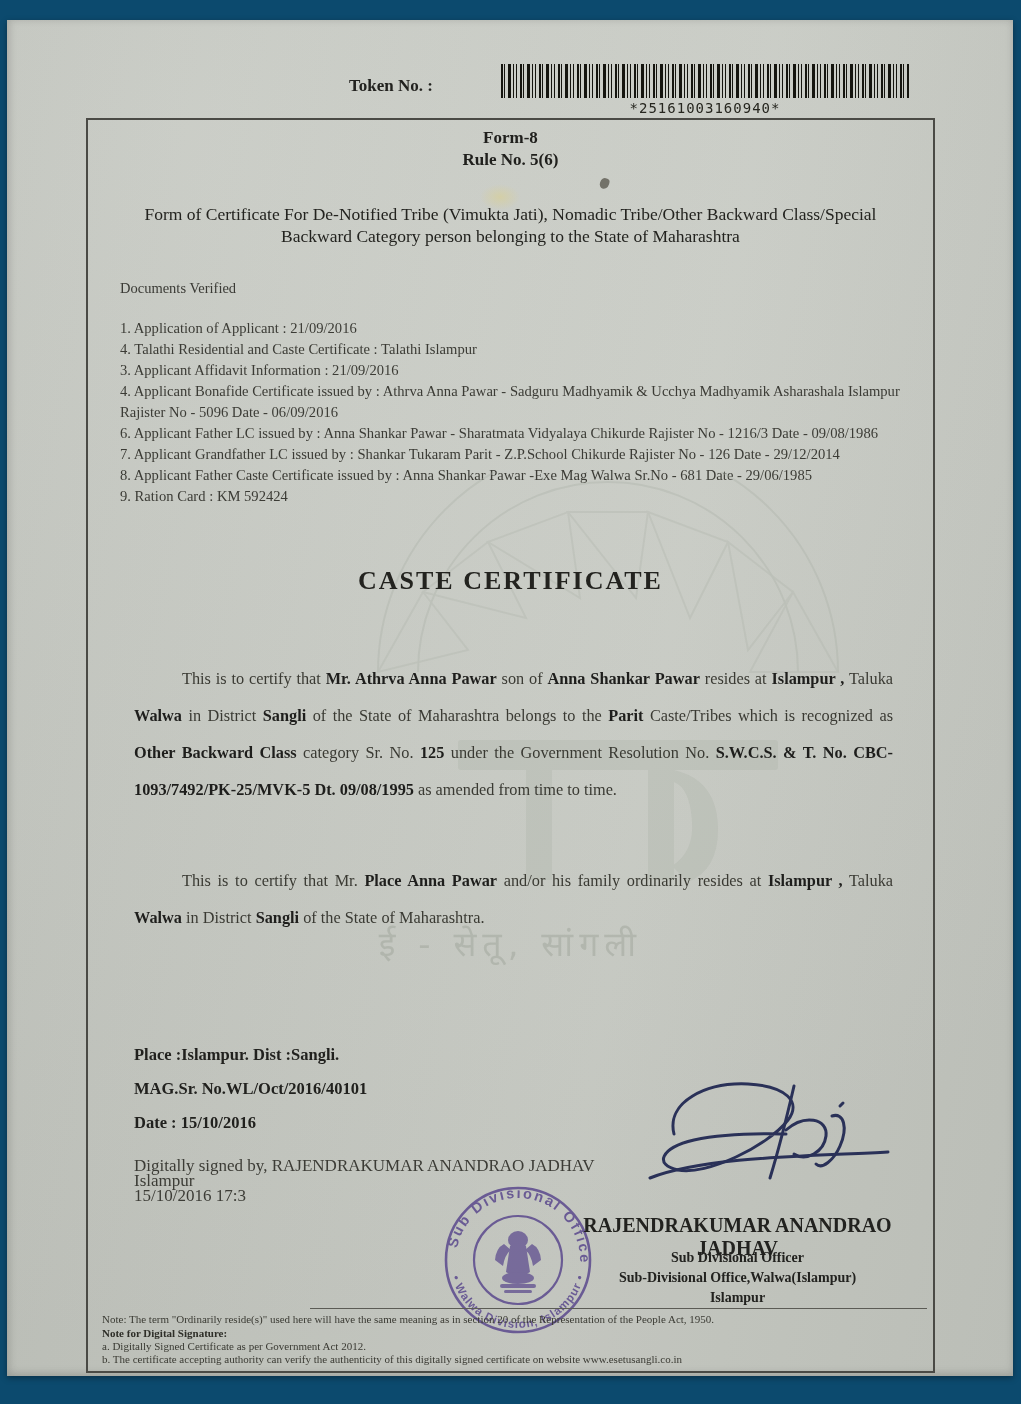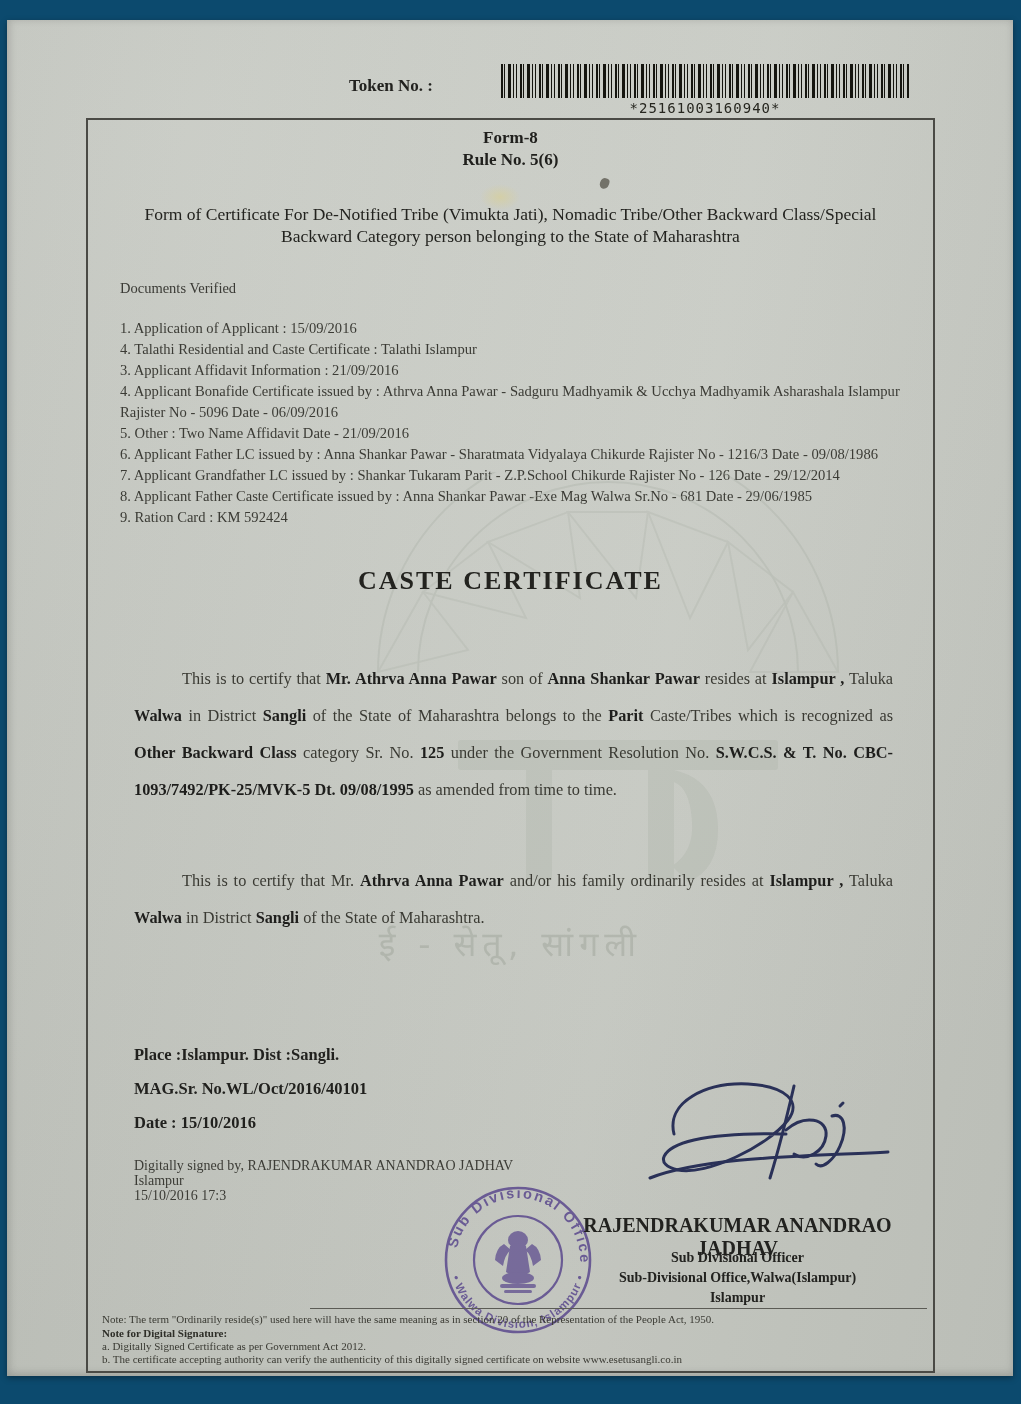--- a/index.html
+++ b/index.html
@@ -36,21 +36,21 @@
   .wm-text{left:0;right:0;top:800px;text-align:center;font-size:34px;letter-spacing:6px;
            color:#9ba196;opacity:.45;filter:blur(0.6px);font-family:"DejaVu Sans", sans-serif;}
   .caste-title{left:0;right:0;top:446px;font-size:26px;font-weight:bold;letter-spacing:2px;color:#23231f;}
   .para{left:46px;right:40px;text-align:justify;font-size:16.3px;line-height:37px;color:#3a3a33;text-indent:48px;}
   .para1{top:524px;}
   .para2{top:726px;}
   
   .place-line{left:46px;top:925px;font-size:16.5px;font-weight:bold;color:#21211e;}
   .mag-line{left:46px;top:959px;font-size:16.5px;font-weight:bold;color:#21211e;}
   .date-line{left:46px;top:993px;font-size:16.5px;font-weight:bold;color:#21211e;}
-  .digsig{left:46px;top:1038px;font-size:14px;line-height:15px;color:#3c3c36;}
+  .digsig{left:46px;top:1038px;font-size:17px;line-height:15px;color:#3c3c36;}
   .sig-svg{left:548px;top:952px;}
   .stamp-svg{left:352px;top:1062px;}
   .officer-name{left:462px;right:8px;top:1094px;font-size:20px;font-weight:bold;color:#22221f;text-align:center;}
   .officer-desg{left:462px;right:8px;top:1130px;font-size:14px;font-weight:bold;color:#22221f;text-align:center;}
   .officer-office{left:462px;right:8px;top:1150px;font-size:14px;font-weight:bold;color:#22221f;text-align:center;}
   .officer-place{left:462px;right:8px;top:1170px;font-size:14px;font-weight:bold;color:#22221f;text-align:center;}
   .divider{left:222px;right:6px;top:1188px;border-top:1px solid #5b5b55;}
   .note1{left:14px;right:8px;top:1193px;font-size:11px;color:#3a3a33;}
   .note-head{left:14px;right:8px;top:1207px;font-size:11px;font-weight:bold;color:#2e2e28;}
   .note-a{left:14px;right:8px;top:1220px;font-size:11px;color:#3a3a33;}
@@ -69,25 +69,24 @@
     <div class="abs frame">
       <div class="abs center form-no">Form-8</div>
       <div class="abs center rule-no">Rule No. 5(6)</div>
       <div class="abs smudge"></div>
       <div class="abs stain"></div>
 
       <div class="abs center main-title">Form of Certificate For De-Notified Tribe (Vimukta Jati), Nomadic Tribe/Other Backward Class/Special Backward Category person belonging to the State of Maharashtra</div>
 
       <div class="abs docs-heading">Documents Verified</div>
       <div class="abs docs-list">
-          <div class="doc-item">1. Application of Applicant : 15/09/2016</div>
+          <div class="doc-item">1. Application of Applicant : 21/09/2016</div>
           <div class="doc-item">4. Talathi Residential and Caste Certificate : Talathi Islampur</div>
           <div class="doc-item">3. Applicant Affidavit Information : 21/09/2016</div>
           <div class="doc-item">4. Applicant Bonafide Certificate issued by : Athrva Anna Pawar - Sadguru Madhyamik &amp; Ucchya Madhyamik Asharashala Islampur Rajister No - 5096 Date - 06/09/2016</div>
-          <div class="doc-item">5. Other : Two Name Affidavit Date - 21/09/2016</div>
           <div class="doc-item">6. Applicant Father LC issued by : Anna Shankar Pawar - Sharatmata Vidyalaya Chikurde Rajister No - 1216/3 Date - 09/08/1986</div>
           <div class="doc-item">7. Applicant Grandfather LC issued by : Shankar Tukaram Parit - Z.P.School Chikurde Rajister No - 126 Date - 29/12/2014</div>
           <div class="doc-item">8. Applicant Father Caste Certificate issued by : Anna Shankar Pawar -Exe Mag Walwa Sr.No - 681 Date - 29/06/1985</div>
           <div class="doc-item">9. Ration Card : KM 592424</div>
         </div>
 
       <svg class="abs wm-svg" width="580" height="430" viewBox="0 0 580 430">
         <g stroke="#aab0a6" stroke-width="2" fill="none" opacity="0.65">
           <path d="M60,200 A230,230 0 0 1 520,200"></path>
           <path d="M100,200 A190,190 0 0 1 480,200"></path>
@@ -105,21 +104,21 @@
           <rect x="140" y="268" width="320" height="30" rx="3"></rect>
           <rect x="208" y="298" width="26" height="110"></rect>
           <rect x="330" y="298" width="26" height="110"></rect>
           <path d="M356,298 q44,10 44,60 q0,40 -30,52 l-16,-16 q22,-14 20,-44 q-2,-34 -18,-40 Z"></path>
         </g>
       </svg>
 
       <div class="abs center caste-title">CASTE CERTIFICATE</div>
 
       <p class="abs para para1"><span>This is to certify that   </span><span class="b">Mr. Athrva Anna Pawar</span><span> son of </span><span class="b">Anna Shankar Pawar</span><span> resides at </span><span class="b">Islampur ,</span><span> Taluka </span><span class="b">Walwa</span><span> in District </span><span class="b">Sangli</span><span> of the State of Maharashtra belongs to the  </span><span class="b">Parit</span><span> Caste/Tribes which is recognized as   </span><span class="b">Other Backward Class</span><span> category Sr. No. </span><span class="b">125</span><span> under the Government Resolution No.  </span><span class="b">S.W.C.S. &amp; T. No. CBC-1093/7492/PK-25/MVK-5 Dt. 09/08/1995</span><span> as amended from time to time.</span></p>
-      <p class="abs para para2"><span>This is to certify that Mr.  </span><span class="b">Athrva Anna Pawar</span><span> and/or his family ordinarily resides at </span><span class="b">Islampur ,</span><span> Taluka </span><span class="b">Walwa</span><span> in District </span><span class="b">Sangli</span><span>  of the State of Maharashtra.</span></p>
+      <p class="abs para para2"><span>This is to certify that Mr.  </span><span class="b">Place Anna Pawar</span><span> and/or his family ordinarily resides at </span><span class="b">Islampur ,</span><span> Taluka </span><span class="b">Walwa</span><span> in District </span><span class="b">Sangli</span><span>  of the State of Maharashtra.</span></p>
 
       <div class="abs wm-text">ई - सेतू, सांगली</div>
 
       <div class="abs place-line">Place :Islampur. Dist :Sangli.</div>
       <div class="abs mag-line">MAG.Sr. No.WL/Oct/2016/40101</div>
       <div class="abs date-line">Date : 15/10/2016</div>
 
       <div class="abs digsig">
         <div>Digitally signed by, RAJENDRAKUMAR ANANDRAO JADHAV</div>
         <div>Islampur</div>

